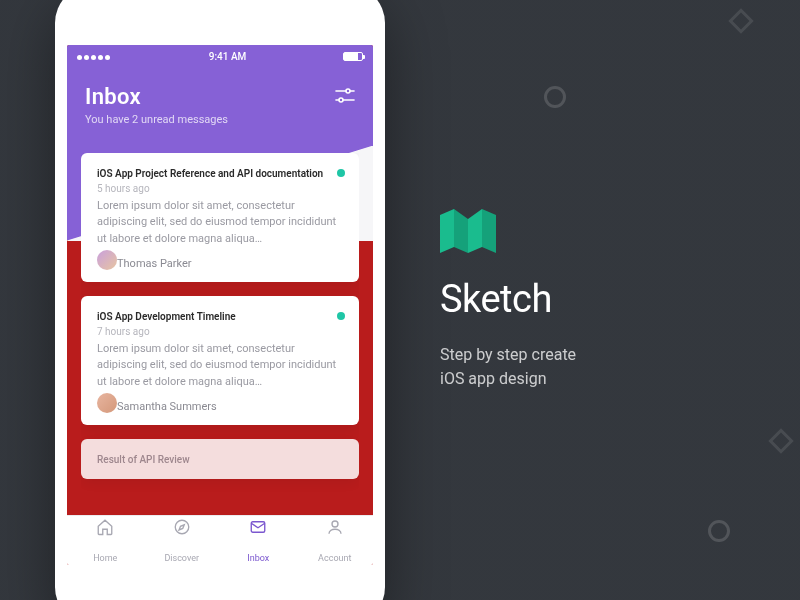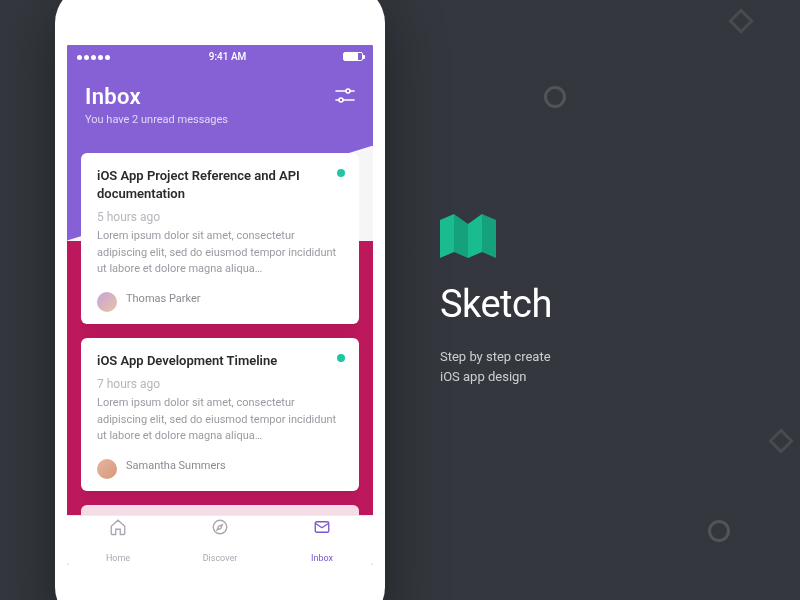--- a/index.html
+++ b/index.html
@@ -2,50 +2,50 @@
 <html><head>
 <meta charset="utf-8">
 <style>
 *{box-sizing:border-box;margin:0;padding:0;font-family:-apple-system,BlinkMacSystemFont,"Segoe UI",Roboto,sans-serif}
 body{width:800px;height:600px;overflow:hidden;background:#3d4146;position:relative}
 .bg-overlay{position:absolute;inset:0;background:linear-gradient(rgba(50,54,60,.85),rgba(50,54,60,.85))}
 .deco-circle{position:absolute;width:22px;height:22px;border:3px solid rgba(255,255,255,.15);border-radius:50%}
 .deco-diamond{position:absolute;width:18px;height:18px;border:3px solid rgba(255,255,255,.1);transform:rotate(45deg)}
 .stage{position:absolute;inset:0;display:flex;align-items:center}
 .phone{margin-left:55px;width:330px;height:640px;background:#fff;border-radius:38px;padding:60px 12px 60px 12px;box-shadow:0 20px 60px rgba(0,0,0,.4);position:relative;margin-top:10px}
-.screen{width:100%;height:100%;background:#be185d;border-radius:2px;overflow:hidden;position:relative;display:flex;flex-direction:column}
+.screen{width:100%;height:100%;background:#b91c1c;border-radius:2px;overflow:hidden;position:relative;display:flex;flex-direction:column}
 .hdr{position:relative;height:195px;flex:0 0 auto}
 .hdr-bg{position:absolute;inset:0;background:#8661d6}
 .hdr-diag{position:absolute;left:0;right:0;bottom:-1px;height:95px;background:linear-gradient(to bottom right,transparent 0,transparent 49.5%,#f6f6f8 50%,#f6f6f8 100%)}
 .status{position:relative;display:flex;align-items:center;justify-content:space-between;padding:6px 10px 0;color:#fff;font-size:10px;font-weight:500}
 .dots span{display:inline-block;width:5px;height:5px;background:#fff;border-radius:50%;margin-right:2px}
 .batt{width:20px;height:9px;border:1px solid #fff;border-radius:2px;position:relative}
 .batt::after{content:"";position:absolute;right:-3px;top:2px;width:2px;height:4px;background:#fff;border-radius:0 1px 1px 0}
 .batt i{display:block;height:100%;width:80%;background:#fff}
 .title-row{position:relative;padding:22px 18px 0;color:#fff}
 .title-row h1{font-size:22px;font-weight:600;letter-spacing:.3px}
 .subtitle{font-size:11px;color:rgba(255,255,255,.75);margin-top:4px}
 .filter-icon{position:absolute;right:18px;top:26px;width:20px;height:16px}
 .cards{position:absolute;left:14px;right:14px;top:108px;bottom:50px;overflow:hidden}
 .card{background:#fff;border-radius:6px;padding:14px 16px 12px;margin-bottom:14px;box-shadow:0 4px 14px rgba(0,0,0,.08);position:relative}
-.card h3{font-size:13px;font-weight:600;color:#2a2a2a;line-height:1.35;padding-right:18px}
+.card h3{font-size:10px;font-weight:600;color:#2a2a2a;line-height:1.35;padding-right:18px}
 .badge{position:absolute;right:14px;top:16px;width:8px;height:8px;background:#1fc6a6;border-radius:50%}
-.ago{font-size:12px;color:#b6b6bd;margin-top:8px}
+.ago{font-size:10px;color:#b6b6bd;margin-top:2px}
 .body{font-size:11px;color:#9a9aa2;line-height:1.5;margin-top:4px}
-.author{display:flex;align-items:flex-start;gap:9px;margin-top:14px}
+.author{display:flex;align-items:flex-end;gap:0;margin-top:3px}
 .avatar{width:20px;height:20px;border-radius:50%;background:linear-gradient(135deg,#c9a0dc,#e8c5a0)}
 .author-name{font-size:11px;color:#8a8a92}
 .tabbar{position:absolute;left:0;right:0;bottom:0;height:50px;background:#fff;border-top:1px solid #ececef;display:flex}
 .tab{flex:1;display:flex;flex-direction:column;align-items:center;justify-content:center;gap:17px;color:#a8a8b2;font-size:9px}
 .tab.active{color:#7b57cf}
 .tab svg{width:18px;height:18px}
 .promo{position:absolute;left:440px;top:0;bottom:0;display:flex;flex-direction:column;justify-content:center;color:#fff;width:320px}
 .m-logo{width:56px;height:44px;margin-bottom:26px}
 .promo h2{font-size:38px;font-weight:400;line-height:1.1;letter-spacing:-.5px}
-.promo p{font-size:13px;color:rgba(255,255,255,.75);margin-top:22px;line-height:1.5}
+.promo p{font-size:16px;color:rgba(255,255,255,.75);margin-top:22px;line-height:1.5}
 </style>
 </head>
 <body>
 
 <div class="bg-overlay"></div>
 <div class="deco-circle" style="top:86px;right:234px"></div>
 <div class="deco-circle" style="bottom:58px;right:70px"></div>
 <div class="deco-diamond" style="top:12px;right:50px"></div>
 <div class="deco-diamond" style="bottom:150px;right:10px"></div>
 
@@ -120,20 +120,27 @@
             </svg>
           <span>Discover</span>
         </div>
         <div class="tab active">
           <svg viewBox="0 0 24 24" fill="none" stroke="currentColor" stroke-width="1.8">
               <rect x="3" y="5" width="18" height="14" rx="2"></rect>
               <path d="M3 7l9 6 9-6"></path>
             </svg>
           <span>Inbox</span>
         </div>
+        <div class="tab">
+          <svg viewBox="0 0 24 24" fill="none" stroke="currentColor" stroke-width="1.8">
+              <circle cx="12" cy="8" r="4"></circle>
+              <path d="M4 21c0-4 4-6 8-6s8 2 8 6"></path>
+            </svg>
+          <span>Account</span>
+        </div>
       </div>
 
     </div>
   </div>
 
   <div class="promo">
     <svg class="m-logo" viewBox="0 0 56 44">
       <polygon points="0,6 14,0 14,38 0,44" fill="#1abc8e"></polygon>
       <polygon points="14,0 28,10 28,44 14,38" fill="#15a17a"></polygon>
       <polygon points="28,10 42,0 42,38 28,44" fill="#1abc8e"></polygon>

